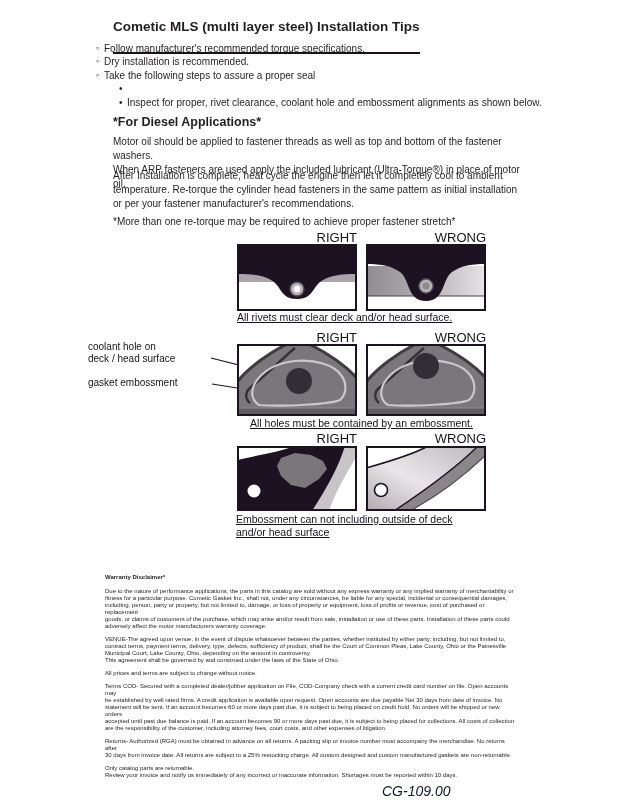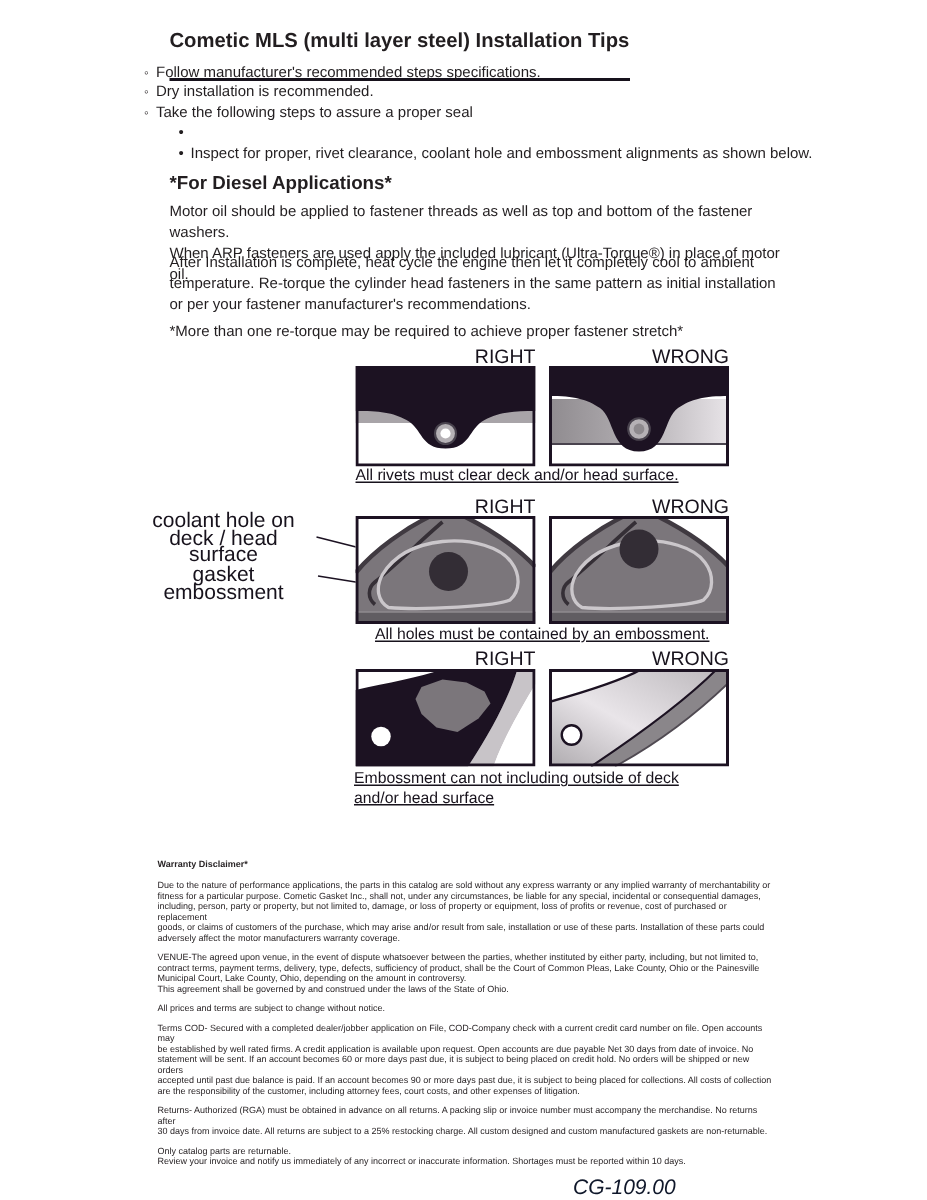--- a/index.html
+++ b/index.html
@@ -24,39 +24,39 @@
   .diesel-heading{left:113px;top:115px;font-size:12.5px;font-weight:bold;}
   .para{left:113px;font-size:10px;line-height:14px;width:420px;}
   .p1{top:135px;}
   .p2{top:169px;}
   .p3{top:215px;}
   
   .fig-label{width:120px;text-align:right;font-size:13px;color:#17121c;}
   .fig-caption{font-size:10.5px;color:#17121c;text-decoration:underline;}
   svg{display:block;}
   
-  .annot{width:122px;left:88px;text-align:center;font-size:14px;line-height:11.5px;color:#17121c;}
+  .annot{width:122px;left:88px;text-align:left;font-size:10px;line-height:11.5px;color:#17121c;}
   
   .legal{left:105px;top:574px;width:412px;font-size:6px;line-height:7px;color:#2a2527;}
   .legal .legal-heading{font-weight:bold;margin:0 0 7px 0;}
   .legal p{margin:0 0 6px 0;}
   
   .footer-code{left:382px;top:783px;font-size:14px;color:#0f172a;font-style:italic;}
 </style>
 </head>
 <body>
 
 <div class="page">
 
   <div class="abs title">Cometic MLS (multi layer steel) Installation Tips</div>
 
   <div class="abs bullets">
     <div class="bullet-row">
       <span class="mark">◦</span>
-      <span>Follow manufacturer's recommended steps specifications.</span>
+      <span>Follow manufacturer's recommended torque specifications.</span>
     </div>
     <div class="bullet-row">
       <span class="mark">◦</span>
       <span>Dry installation is recommended.</span>
     </div>
     <div class="bullet-row">
       <span class="mark">◦</span>
       <span>Take the following steps to assure a proper seal</span>
     </div>
     <div class="bullet-row sub">

